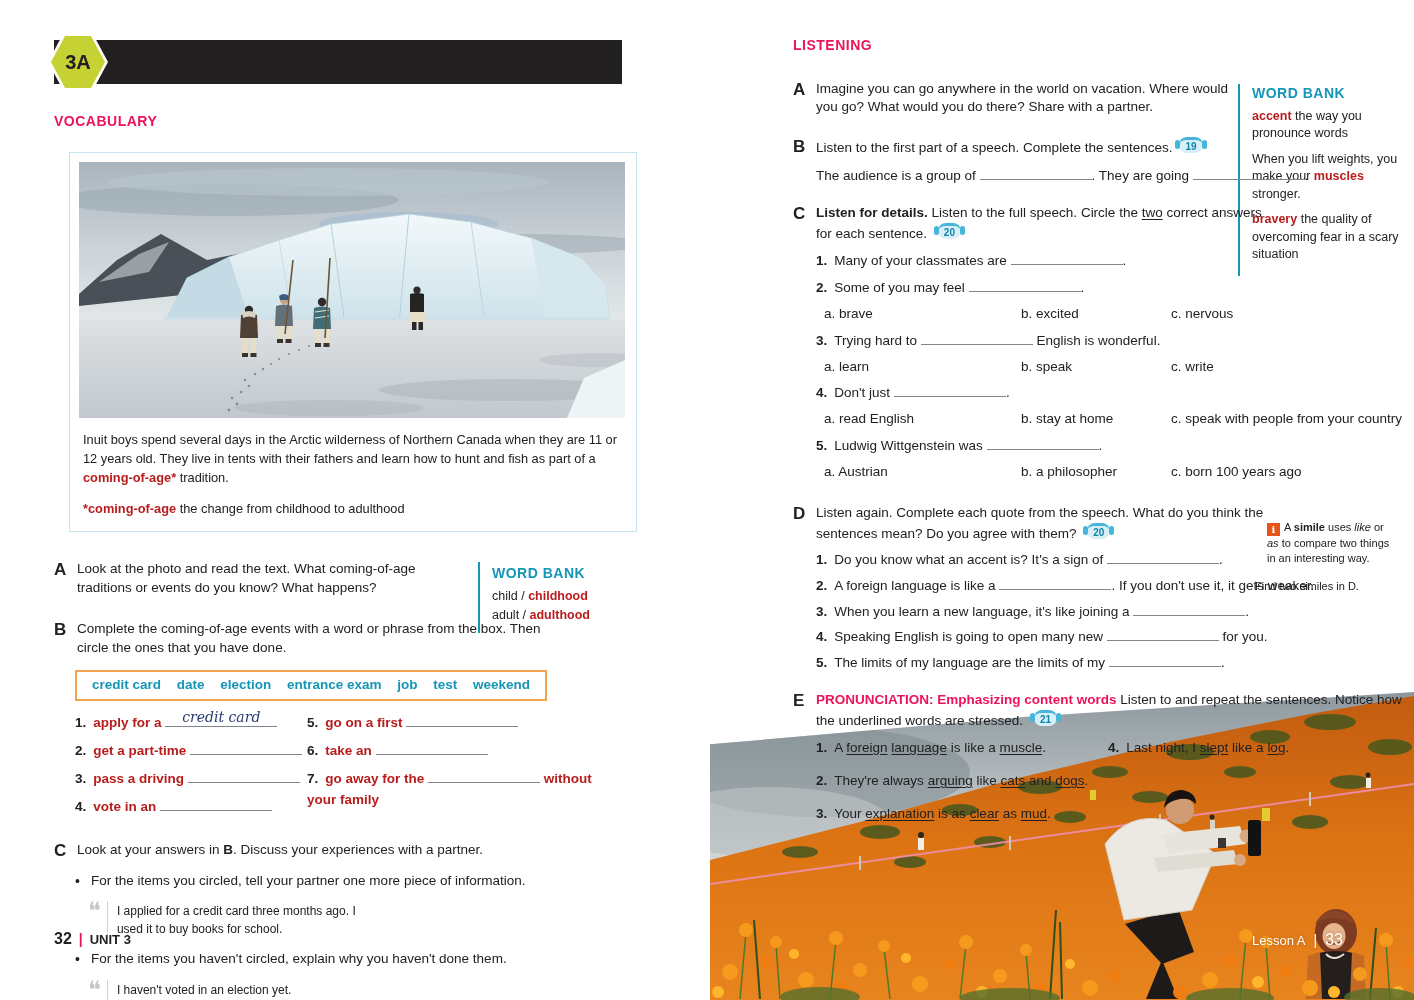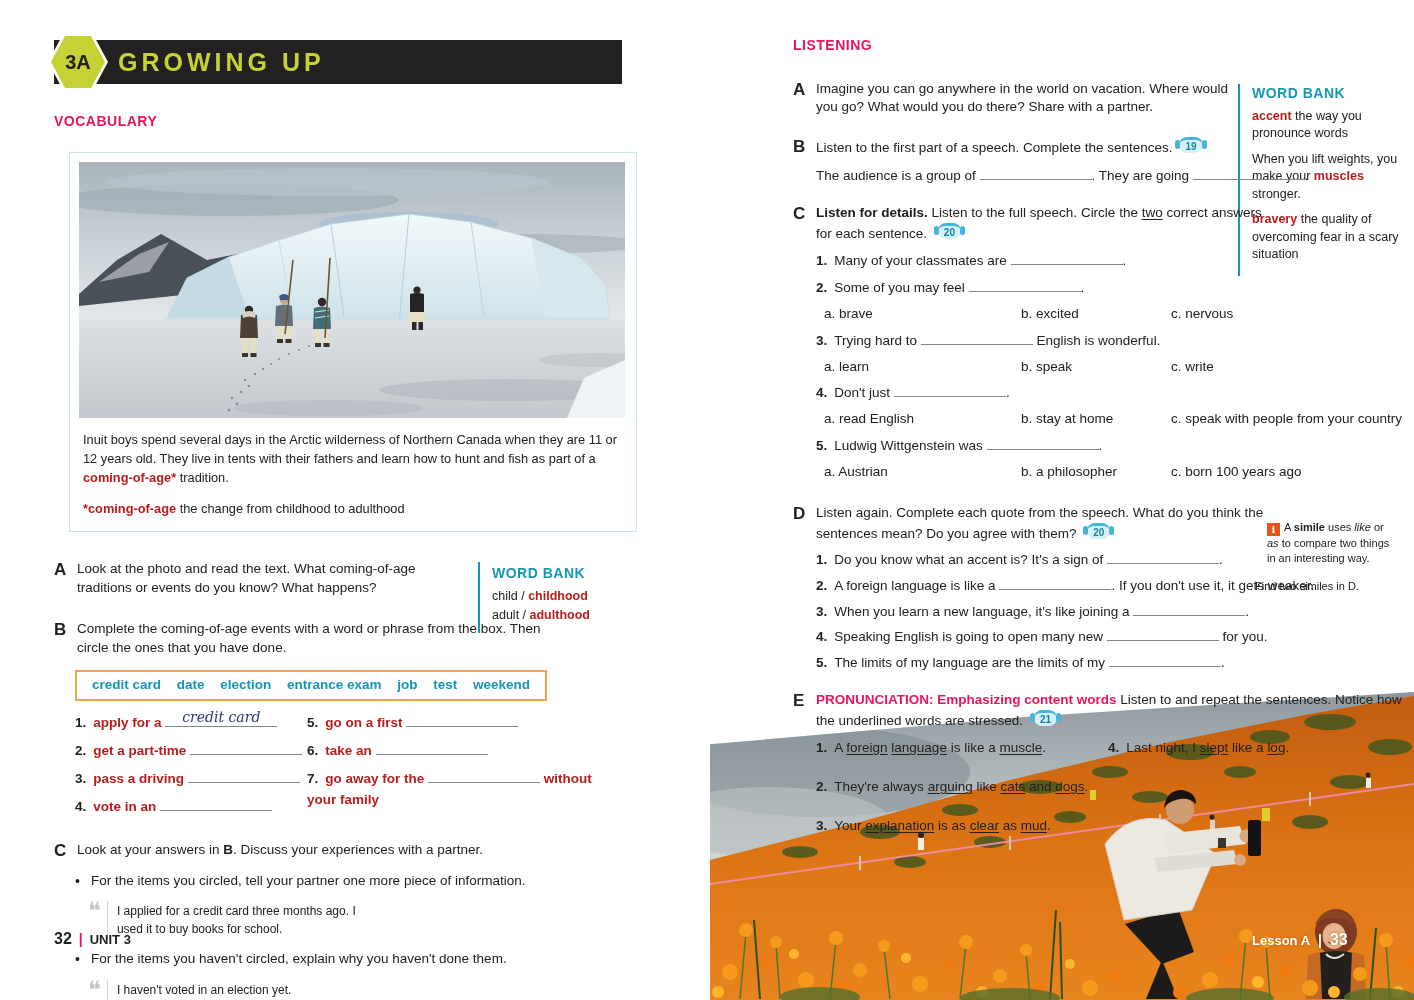--- a/index.html
+++ b/index.html
@@ -70,43 +70,42 @@
   .opts{display:flex;padding-left:31px;margin-top:7px}
   .opts .oa{width:197px}.opts .ob{width:150px}.opts .oc{flex:1}
   .r-exd{margin-top:22px;position:relative}
   .r-exd .extext{width:448px}
   .d-items .stem{margin-top:7px}
   .simile-box{position:absolute;left:462px;top:4px;width:152px;font-size:11px;line-height:1.4}
   .info-i{display:inline-block;width:13px;height:13px;background:#e75417;color:#fff;text-align:center;font-family:"DejaVu Serif",serif;font-weight:bold;font-size:10px;line-height:13px;margin-right:4px;vertical-align:-2px}
   .simile-box .find{margin-top:7px}
   .r-exe{margin-top:18px}
   .r-exe .extext{width:600px}
-  .e-items{display:grid;grid-template-columns:292px 1fr;padding-left:23px;row-gap:20px;margin-top:8px}
+  .e-items{display:grid;grid-template-columns:292px 1fr;padding-left:23px;row-gap:14px;margin-top:8px}
   .e1{grid-column:1;grid-row:1}.e2{grid-column:1;grid-row:2}.e3{grid-column:1;grid-row:3}.e4{grid-column:2;grid-row:1}
 
   
   .photo-r{position:absolute;left:710px;top:692px;width:704px;height:308px;z-index:1;clip-path:polygon(0 17%,45% 8%,100% 0,100% 100%,0 100%)}
-  .footer-right{position:absolute;left:1252px;top:929px;z-index:3;color:#ffffff;font-weight:bold;display:flex;align-items:baseline;text-shadow:0 0 3px rgba(120,60,0,.5)}
+  .footer-right{position:absolute;left:1252px;top:929px;z-index:3;color:#ffffff;font-weight:normal;display:flex;align-items:baseline;text-shadow:0 0 3px rgba(120,60,0,.5)}
   .footer-right .lbl{font-size:13px;margin-right:8px}
   .footer-right .bar{margin-right:8px;font-size:14px}
   .footer-right .pg{font-size:16px}
 </style>
 </head>
 <body>
 
 <div class="sheet">
 
   <section class="page-left">
 
     <div class="unit-bar">
       <div class="hex-wrap">
         <div class="hex-outer"></div>
         <div class="hex">3A</div>
       </div>
-      <h1 class="unit-title">GROWING UP</h1>
     </div>
 
     <h2 class="sec">VOCABULARY</h2>
 
     <figure class="photo-box" style="margin-left:15px">
       <div class="photo-l" role="img" aria-label="Inuit boys walking across snow toward a large iceberg in the Arctic">
         <svg width="546" height="256" viewBox="0 0 546 256">
           <defs>
             <linearGradient id="skyL" x1="0" y1="0" x2="0" y2="1">
               <stop offset="0" stop-color="#a9b4bc"></stop>

